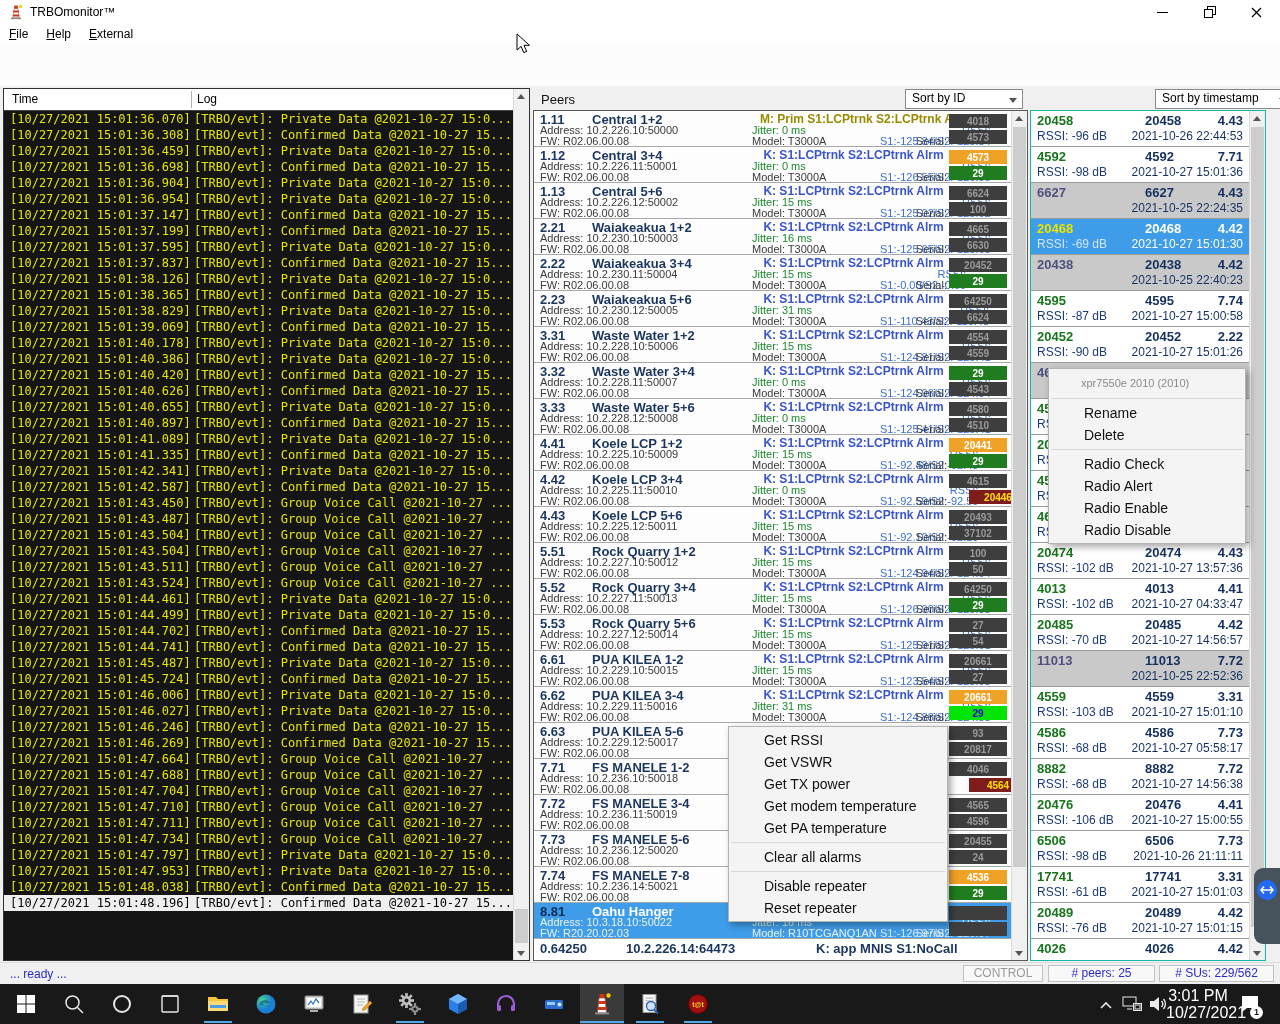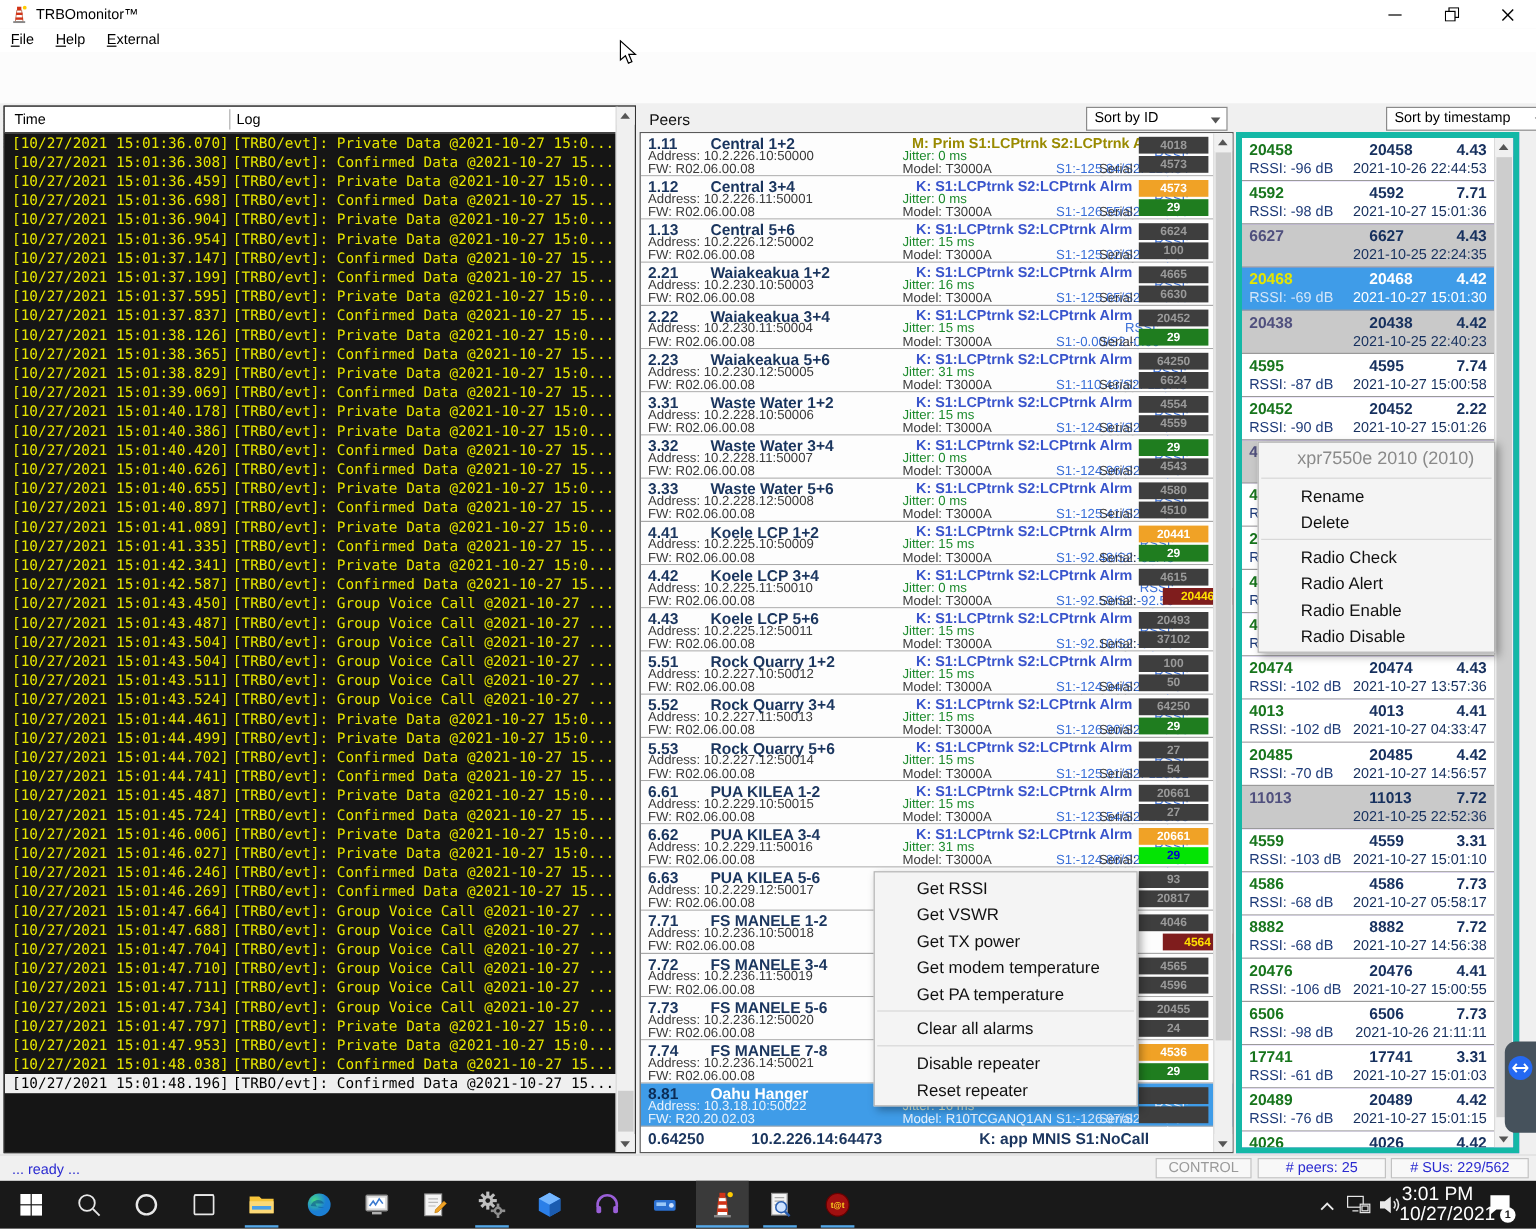--- a/index.html
+++ b/index.html
@@ -73,40 +73,40 @@
   .bg-orange{background:#f0a226;color:#fff;}
   .bg-green{background:#1f7d1f;color:#fff;}
   .bg-blue{background:#7f1d1d;color:#ffe000;margin-left:20px;}
   .bg-lime{background:#04e404;color:#0202cc;}
   .mnis-row{position:relative;height:20px;background:#fff;display:flex;font-weight:bold;font-size:13px;
     line-height:20px;color:#1a355e;}
   .m-id{width:86px;padding-left:6px;flex:none;}
   .m-addr{width:190px;flex:none;}
   .m-status{flex:1;padding-right:40px;}
   
-  .radios-list{position:absolute;left:1030px;top:110px;width:236px;height:851px;border:5px solid #14b8a6;
-    background:#8b5cf6;box-sizing:border-box;overflow:hidden;}
+  .radios-list{position:absolute;left:1030px;top:110px;width:236px;height:851px;border:1px solid #14b8a6;
+    background:#fde047;box-sizing:border-box;overflow:hidden;}
   .radio-row{position:relative;height:35px;border-bottom:1px solid #9a9a9a;background:#fff;}
   .radio-row.g{background:#c9c9c9;}
   .radio-row.s{background:#3f9ce8;}
   .r1{position:absolute;left:6px;top:2px;right:22px;display:flex;}
   .r-a{flex:1;font-weight:bold;font-size:13px;color:#17751c;}
   .g .r-a{color:#50507e;} .s .r-a{color:#e6e600;}
   .r-b{width:62px;flex:none;font-weight:bold;font-size:13px;color:#16305e;}
   .r-c{width:36px;flex:none;text-align:right;font-weight:bold;font-size:13px;color:#16305e;}
   .s .r-b,.s .r-c{color:#fff;}
   .r2{position:absolute;left:6px;top:18px;right:22px;display:flex;font-size:12px;}
   .r-r{flex:1;color:#1d3a78;}
   .r-t{color:#16305e;white-space:nowrap;}
   .s .r-r{color:#d5e6f8;} .s .r-t{color:#fff;}
   
   .ctx{position:absolute;background:#f4f4f4;border:1px solid #b4b4b4;box-shadow:3px 3px 7px rgba(0,0,0,.35);
     z-index:50;box-sizing:border-box;padding:2px 0;}
   .ctx-item{height:22px;line-height:22px;padding-left:35px;font-size:14px;color:#111;white-space:nowrap;}
-  .ctx-title{height:24px;line-height:24px;padding-left:32px;font-size:15px;color:#8a8a8a;white-space:nowrap;}
+  .ctx-title{height:24px;line-height:24px;padding-left:32px;font-size:11px;color:#8a8a8a;white-space:nowrap;}
   .ctx-sep{height:1px;background:#d8d8d8;margin:3px 2px;}
   
   .statusbar{position:absolute;left:0;top:962px;width:1280px;height:22px;background:#f0f0f0;border-top:1px solid #dcdcdc;box-sizing:border-box;}
   .ready{position:absolute;left:10px;top:4px;font-size:12px;color:#2a2ad0;}
   .sbox{position:absolute;top:2px;height:17px;border:1px solid #c2c2c2;background:#f8f8f8;box-sizing:border-box;
     font-size:12px;line-height:15px;text-align:center;}
   
   .taskbar{position:absolute;left:0;top:984px;width:1280px;height:40px;background:#191919;}
   .ticon{position:absolute;top:8px;width:24px;height:24px;}
   .ticon svg{width:24px;height:24px;}

